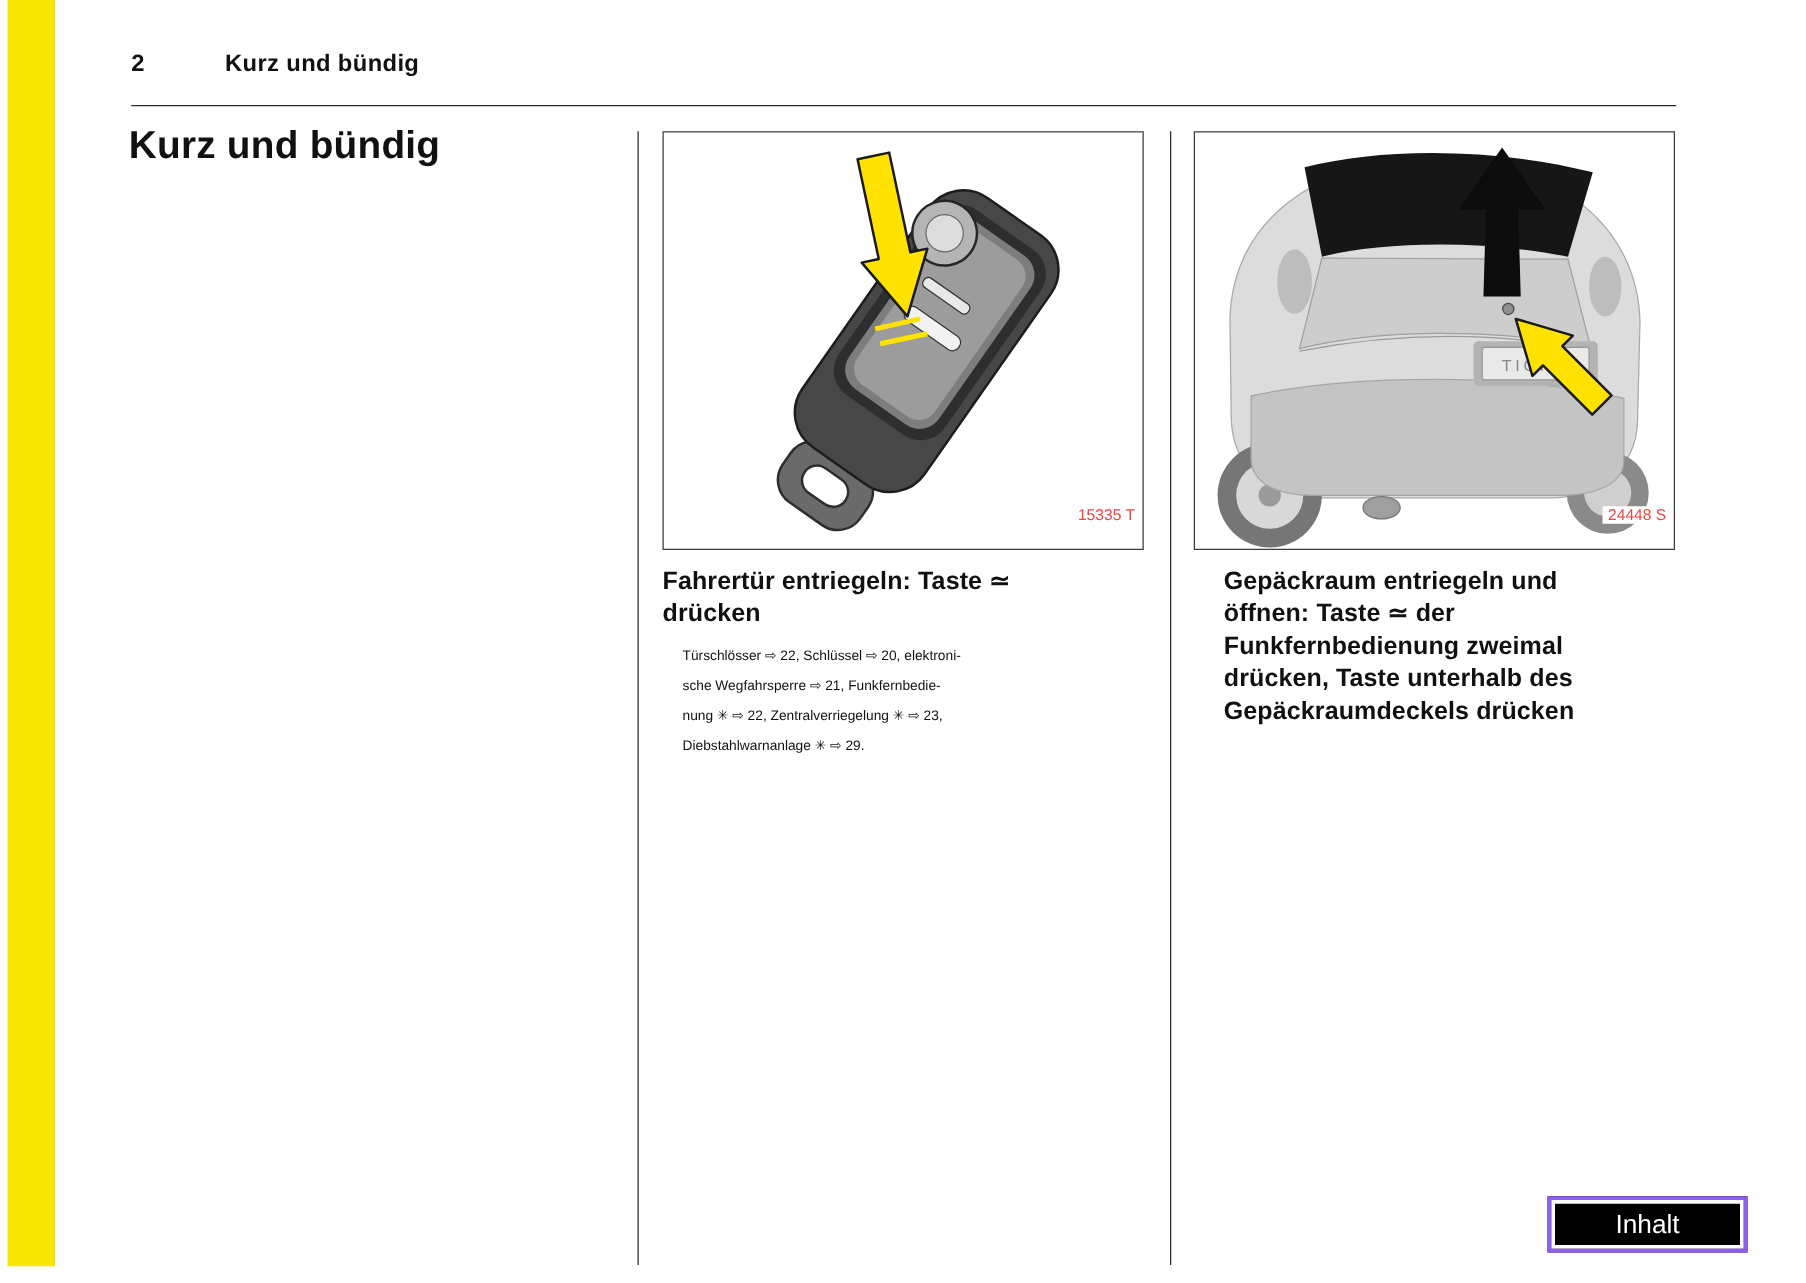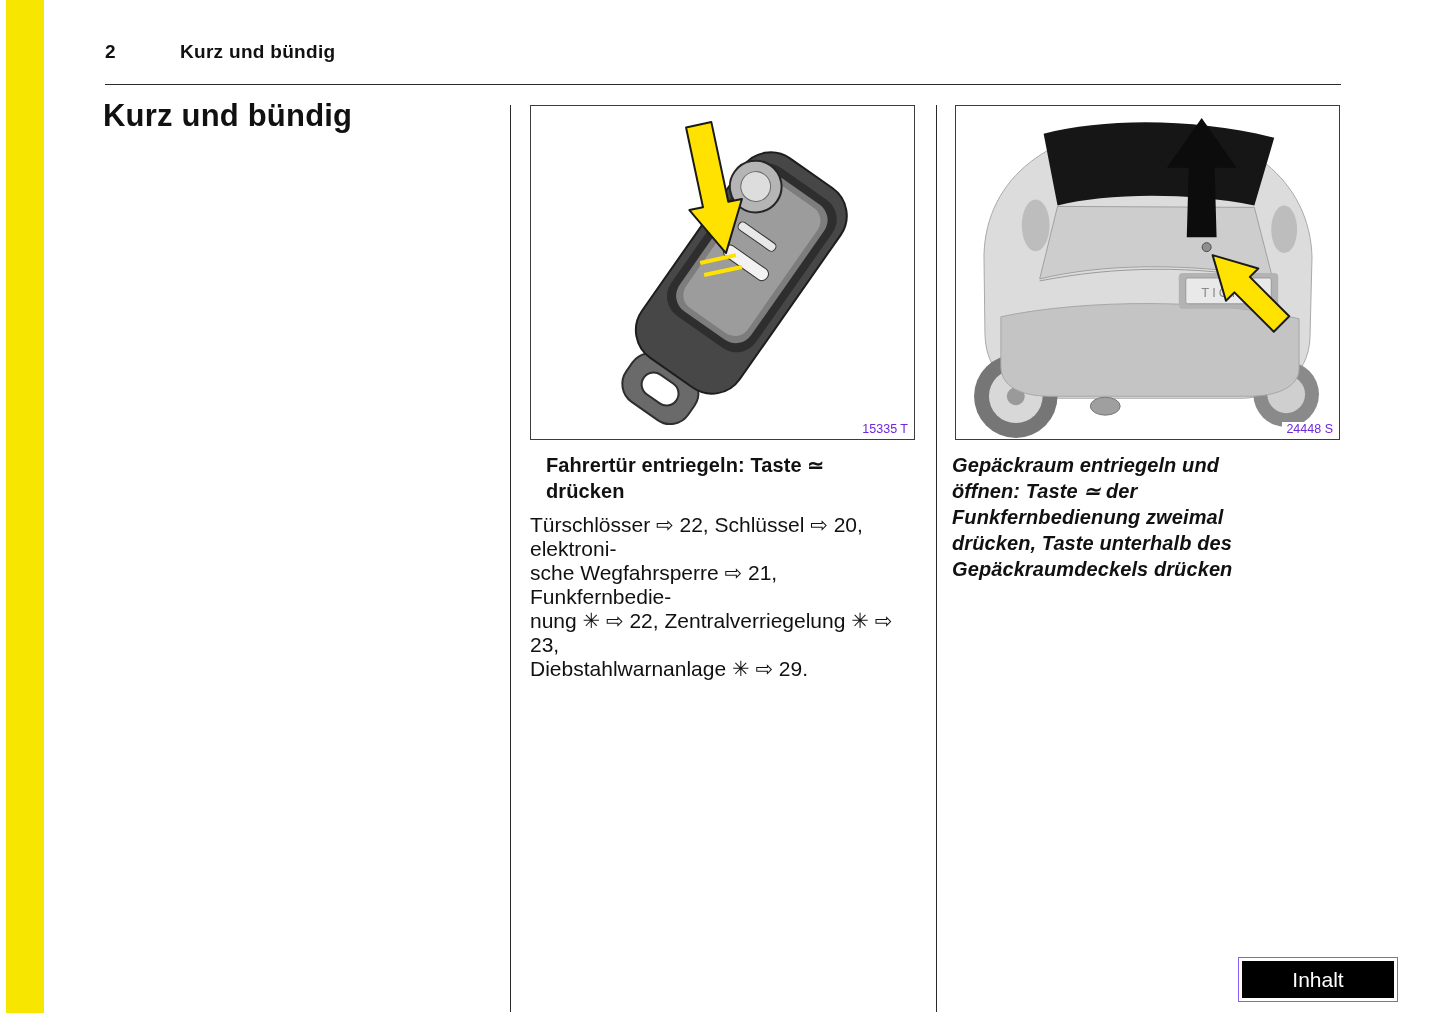--- a/index.html
+++ b/index.html
@@ -19,30 +19,30 @@
   .running-header{position:absolute;left:180px;top:41px;font-size:19px;font-weight:bold;letter-spacing:.3px;}
   .header-rule{position:absolute;left:105px;top:84px;width:1236px;height:1px;background:var(--rule);}
   .chapter-title{position:absolute;left:103px;top:98px;margin:0;font-size:31px;font-weight:bold;letter-spacing:.2px;}
   .vrule{position:absolute;top:105px;width:1px;height:907px;background:var(--rule);}
   .vrule-1{left:510px;}
   .vrule-2{left:936px;}
   .fig{position:absolute;top:105px;width:385px;height:335px;margin:0;border:1px solid #3c3c3c;background:#fff;box-sizing:border-box;}
   .fig-left{left:530px;}
   .fig-right{left:955px;}
   .fig svg{display:block;width:100%;height:100%;}
-  .fig-label{position:absolute;right:6px;bottom:3px;font-size:12.5px;color:#6d28d9;background:#fff;padding-left:4px;}
+  .fig-label{position:absolute;right:6px;bottom:20px;font-size:12.5px;color:#ef4444;background:#fff;padding-left:4px;}
   .text-block{position:absolute;top:452px;width:394px;}
   .text-left{left:530px;}
-  .text-right{left:936px;font-style:italic;}
-  .text-block h2{margin:0 0 9px 16px;font-size:20px;line-height:26px;font-weight:bold;white-space:pre-line;letter-spacing:.1px;}
-  .text-block p{margin:0 0 14px 0;font-size:21px;line-height:24px;white-space:pre-line;}
+  .text-right{left:979px;}
+  .text-block h2{margin:0 0 9px 0;font-size:20px;line-height:26px;font-weight:bold;white-space:pre-line;letter-spacing:.1px;}
+  .text-block p{margin:0 0 14px 16px;font-size:11px;line-height:24px;white-space:pre-line;}
   .inhalt-btn{
     position:absolute;left:1238px;top:957px;width:160px;height:45px;
     background:#000;color:#fff;font-family:"Liberation Sans",sans-serif;font-size:21px;
-    border:1px solid #8b5cf6;box-shadow:inset 0 0 0 3px #fff, inset 0 0 0 5px #000;cursor:pointer;
+    border:3px solid #8b5cf6;box-shadow:inset 0 0 0 3px #fff, inset 0 0 0 5px #000;cursor:pointer;
   }
   .arrow-yellow{fill:var(--arrow-yellow);stroke:#1a1a1a;stroke-width:2;stroke-linejoin:round;}
   .press-line{stroke:var(--arrow-yellow);stroke-width:4;fill:none;}
 </style>
 </head>
 <body>
 
 <div class="page">
 
   <div class="yellow-bar"></div>

